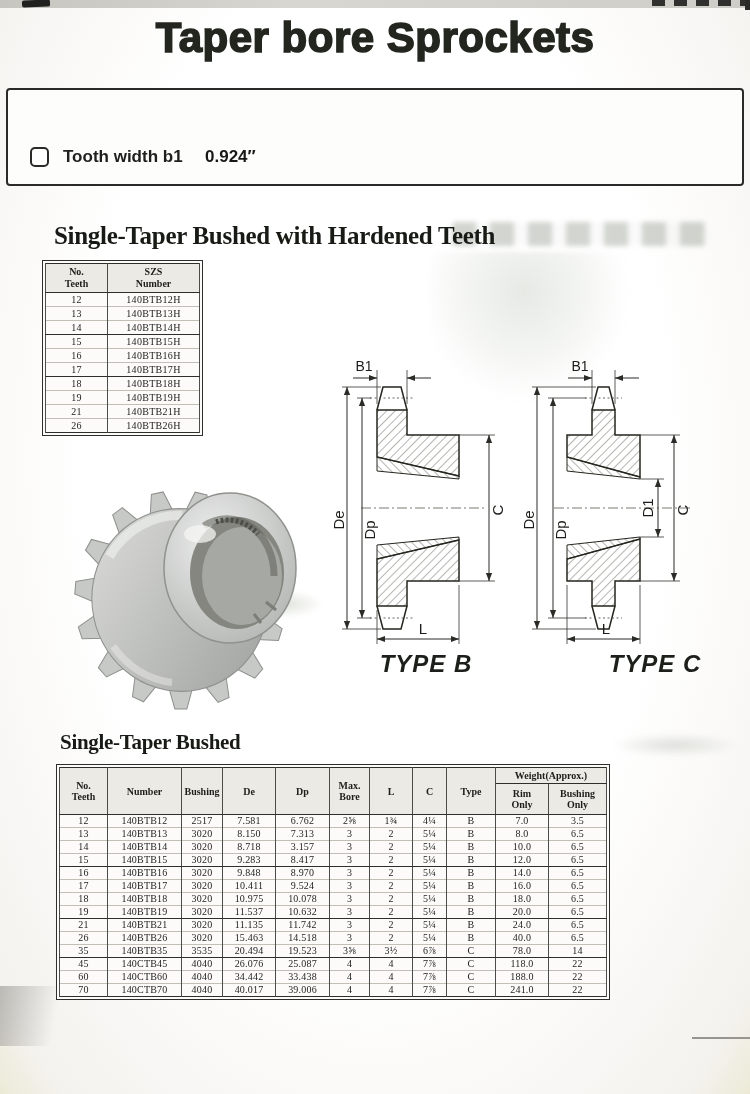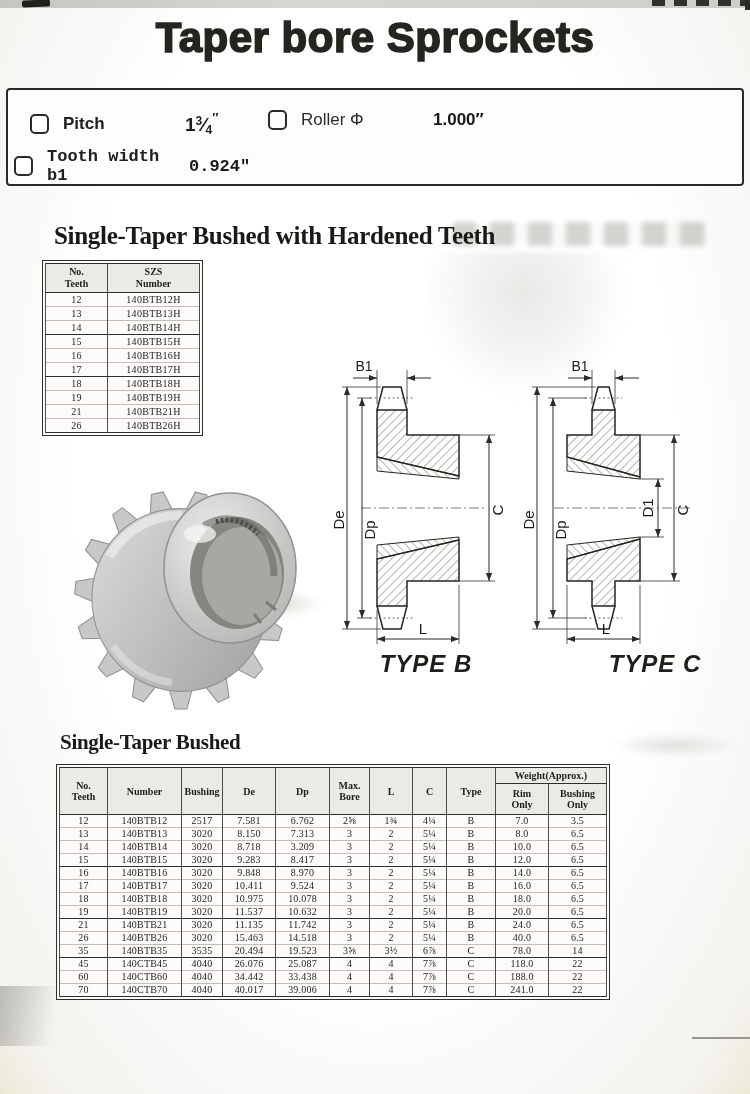--- a/index.html
+++ b/index.html
@@ -93,31 +93,21 @@
   <div class="shadow-bl"></div>
   <div class="edge-br"></div>
   <div class="ghost ghost1"></div>
   <div class="ghost ghost2"></div>
   <div class="ghost ghost3"></div>
   <div class="ghost ghost4"></div>
 
   <div class="title">Taper bore Sprockets</div>
 
   <div class="specs">
-    <div class="spec-row" style="left:22px;top:20px;gap:14px;">
-      <span class="bullet"></span>
-      <span class="spec-label" style="width:108px;">Pitch</span>
-      <span class="pitch-val"><span>1</span><sup>3</sup><span>⁄</span><sub>4</sub><span class="prime">″</span></span>
-    </div>
-    <div class="spec-row" style="left:260px;top:20px;gap:14px;">
-      <span class="bullet"></span>
-      <span class="spec-label light" style="width:118px;">Roller Φ</span>
-      <span class="spec-value">1.000″</span>
-    </div>
-    <div class="spec-row" style="left:6px;top:57px;gap:14px;font-family:Liberation Mono, monospace;">
+    <div class="spec-row" style="left:22px;top:57px;gap:14px;">
       <span class="bullet"></span>
       <span class="spec-label" style="width:128px;">Tooth width b1</span>
       <span class="spec-value">0.924″</span>
     </div>
   </div>
 
   <div class="sec-heading h-hardened">Single-Taper Bushed with Hardened Teeth</div>
 
   <div class="tbl-wrap t-hardened">
     <table>
@@ -391,21 +381,21 @@
             <td>5¼</td>
             <td>B</td>
             <td>8.0</td>
             <td>6.5</td>
           </tr>
           <tr>
             <td>14</td>
             <td>140BTB14</td>
             <td>3020</td>
             <td>8.718</td>
-            <td>3.209</td>
+            <td>3.157</td>
             <td>3</td>
             <td>2</td>
             <td>5¼</td>
             <td>B</td>
             <td>10.0</td>
             <td>6.5</td>
           </tr>
           <tr class="grp-end">
             <td>15</td>
             <td>140BTB15</td>

